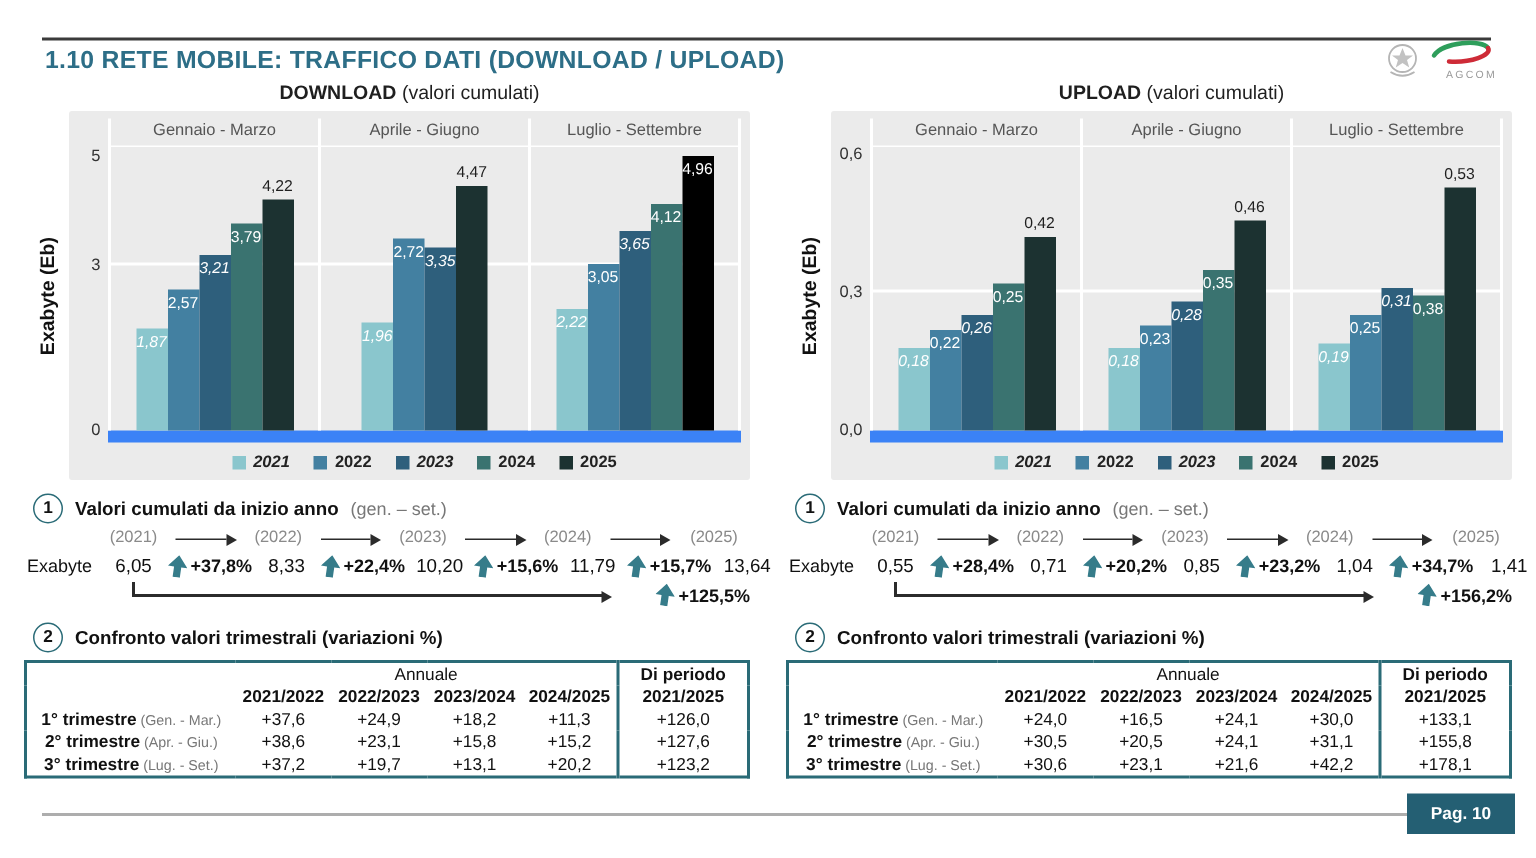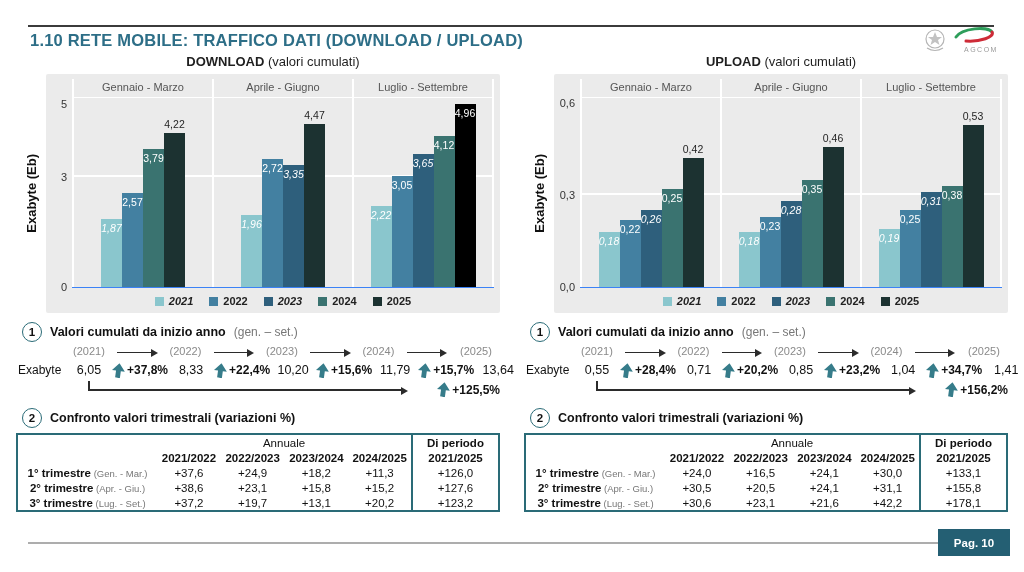--- a/index.html
+++ b/index.html
@@ -19,21 +19,21 @@
   .ct-note { font-weight:normal; }
 
   .chart-wrap { display:flex; margin-top:2px; }
   .ylabel { width:30px; display:flex; align-items:center; justify-content:center; }
   .ylabel span { writing-mode:vertical-rl; transform:rotate(180deg); font-weight:bold;
                  font-size:13px; color:#111; }
   .chart-box { flex:1; background:#EBEBEB; border-radius:2px; padding:5px 6px 3px 0; }
   .plot-row { display:flex; }
   .tickcol { width:26px; position:relative; }
   .tick { position:absolute; right:5px; font-size:11px; color:#333; }
-  .facets { flex:1; display:flex; border-bottom:1px solid #3b82f6; }
+  .facets { flex:1; display:flex; border-bottom:8px solid #3b82f6; }
   .facet { flex:1; display:flex; flex-direction:column; }
   .facet + .facet { border-left:2px solid #fff; }
   .facet:first-child { border-left:2px solid #fff; }
   .facet:last-child { border-right:2px solid #fff; }
   .facet-h { height:18px; font-size:11px; color:#555; text-align:center; padding-top:2px; }
   .facet-plot { height:190px; position:relative; border-top:1.5px solid #fff; }
   .gridline { position:absolute; left:0; right:0; height:2px; background:#fff; }
   .bars { position:absolute; left:0; right:0; bottom:0; top:0; display:flex;
           justify-content:center; align-items:flex-end; }
   .bar { width:21px; position:relative; }
@@ -127,20 +127,23 @@
                 <div class="facet-h">Gennaio - Marzo</div>
                 <div class="facet-plot">
                   <div class="gridline" style="bottom: 109.615px;"></div>
                   <div class="bars">
                     <div class="bar" style="height: 68.3269px; background: rgb(138, 198, 205);">
                       <span class="bar-label inside italic">1,87</span>
                     </div>
                     <div class="bar" style="height: 93.9038px; background: rgb(67, 128, 161);">
                       <span class="bar-label inside">2,57</span>
                     </div>
+                    <div class="bar" style="height: 117.288px; background: rgb(46, 95, 124);">
+                      <span class="bar-label inside italic">3,21</span>
+                    </div>
                     <div class="bar" style="height: 138.481px; background: rgb(58, 115, 112);">
                       <span class="bar-label inside">3,79</span>
                     </div>
                     <div class="bar" style="height: 154.192px; background: rgb(28, 50, 49);">
                       <span class="bar-label outside">4,22</span>
                     </div>
                   </div>
                 </div>
               </div>
               <div class="facet">
@@ -406,21 +409,21 @@
                   <div class="bars">
                     <div class="bar" style="height: 58.2258px; background: rgb(138, 198, 205);">
                       <span class="bar-label inside italic">0,19</span>
                     </div>
                     <div class="bar" style="height: 76.6129px; background: rgb(67, 128, 161);">
                       <span class="bar-label inside">0,25</span>
                     </div>
                     <div class="bar" style="height: 95px; background: rgb(46, 95, 124);">
                       <span class="bar-label inside italic">0,31</span>
                     </div>
-                    <div class="bar" style="height: 101px; background: rgb(58, 115, 112);">
+                    <div class="bar" style="height: 90px; background: rgb(58, 115, 112);">
                       <span class="bar-label inside">0,38</span>
                     </div>
                     <div class="bar" style="height: 162.419px; background: rgb(28, 50, 49);">
                       <span class="bar-label outside">0,53</span>
                     </div>
                   </div>
                 </div>
               </div>
             </div>
         </div>

